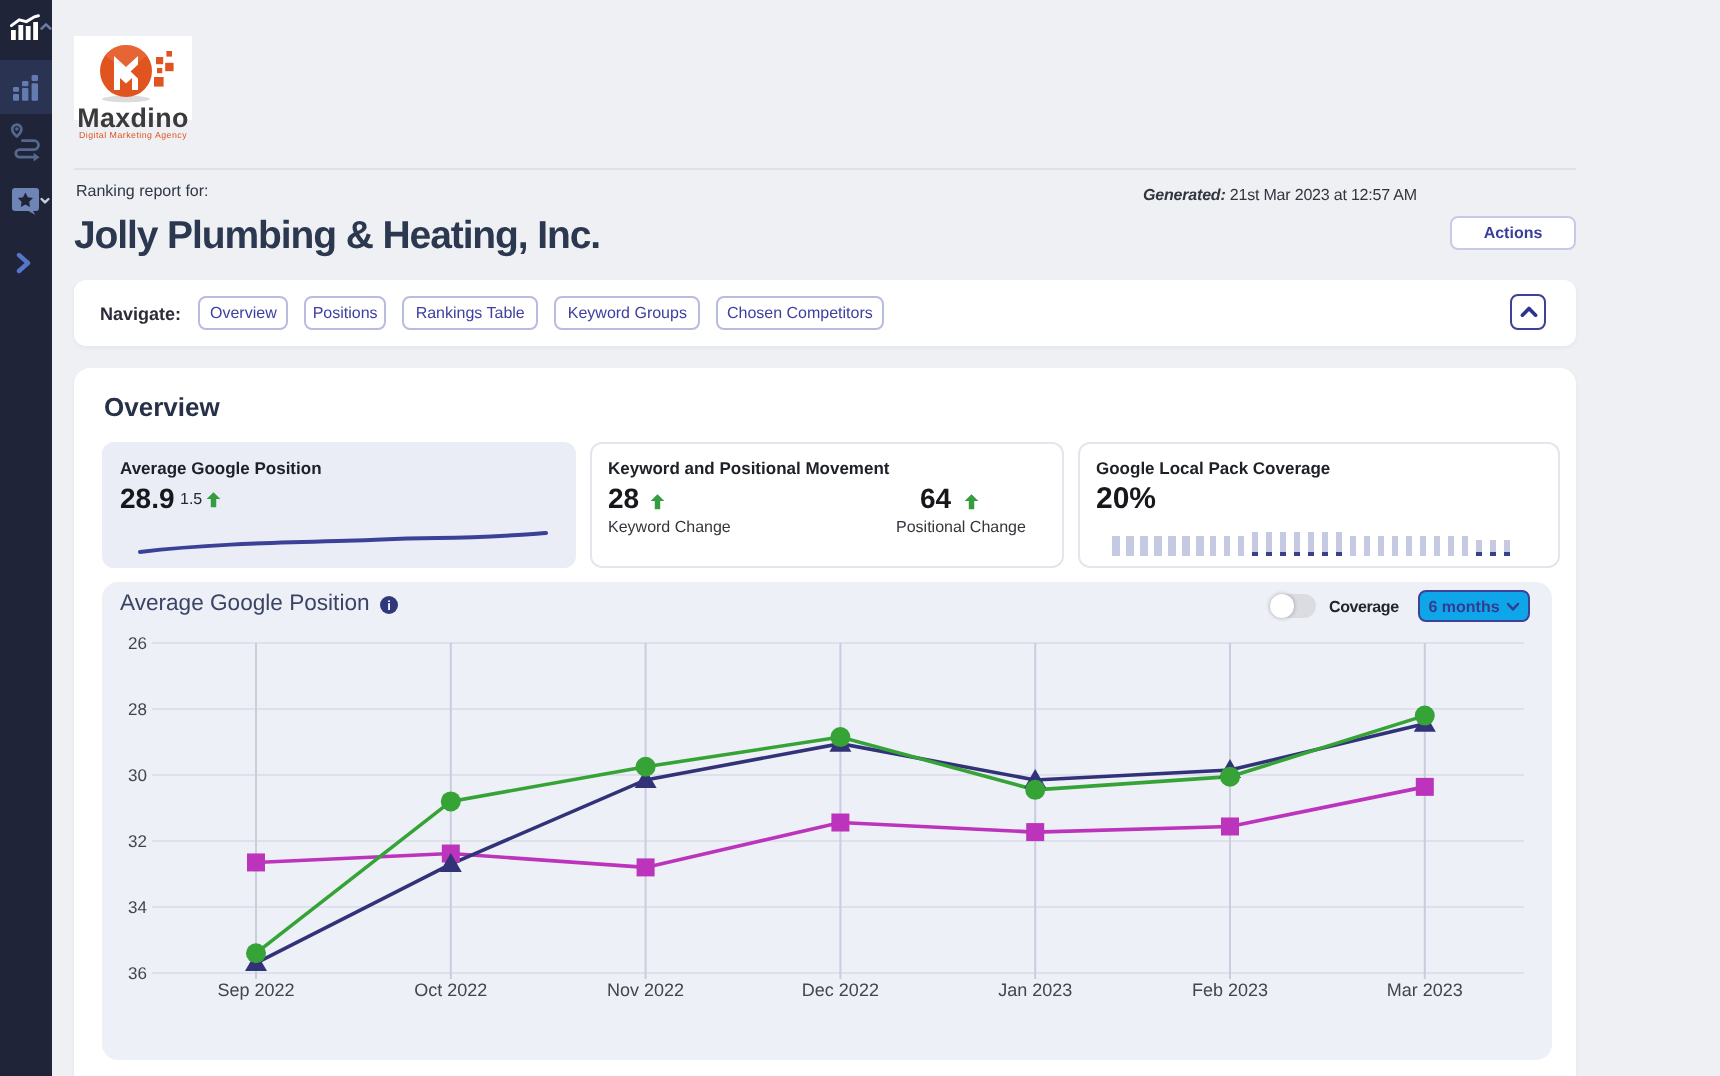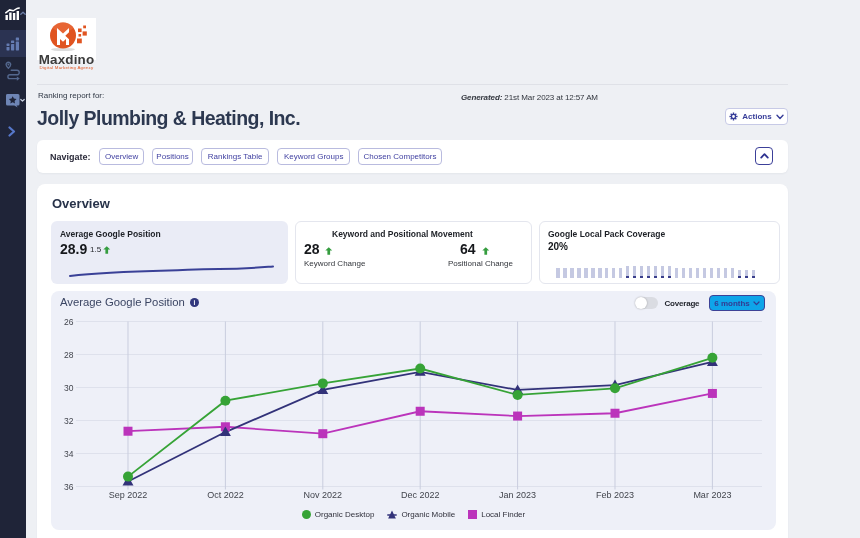--- a/index.html
+++ b/index.html
@@ -67,22 +67,22 @@
       <rect x="45.6" y="13.4" width="4.2" height="4.2"></rect>
       <rect x="40" y="20.5" width="4.8" height="4.8"></rect>
     </g>
     <text x="29.5" y="45.5" font-size="13.4" font-weight="bold" fill="#3b3b3b" text-anchor="middle" letter-spacing="0.2" font-family="Liberation Sans">Maxdino</text>
     <text x="29.5" y="51" font-size="4.4" fill="#e05420" text-anchor="middle" letter-spacing="0.24" font-family="Liberation Sans">Digital Marketing Agency</text>
   </svg>
 </div>
 <div class="abs" style="left:37px;top:84px;width:751px;height:1px;background:#dfe1e7;"></div>
 <div class="abs" style="left:38px;top:91px;font-size:8px;color:#2f3744;">Ranking report for:</div>
 <div class="abs" style="left:37px;top:106.5px;font-size:19.5px;font-weight:bold;letter-spacing:-0.55px;color:#2c3850;">Jolly Plumbing &amp; Heating, Inc.</div>
-<div class="abs" style="left:461px;top:93px;width:300px;text-align:left;font-size:8px;letter-spacing:-0.1px;color:#31353d;"><i style="font-weight:600;">Generated:</i> 21st Mar 2023 at 12:57 AM</div>
-<div class="abs" style="left:725px;top:108px;width:63px;height:17px;background:#fff;border:1px solid #c7cae6;border-radius:4px;display:flex;align-items:center;justify-content:center;gap:4px;">
+<div class="abs" style="left:490px;top:93px;width:300px;text-align:center;font-size:8px;letter-spacing:-0.1px;color:#31353d;"><i style="font-weight:600;">Generated:</i> 21st Mar 2023 at 12:57 AM</div>
+<div class="abs" style="left:725px;top:108px;width:63px;height:17px;background:#fff;border:1px solid #c7cae6;border-radius:4px;display:flex;align-items:center;justify-content:center;gap:4px;flex-direction:column;">
   <svg width="9" height="9" viewBox="0 0 16 16">
       <path fill="#383e99" fill-rule="evenodd" d="M6.89,2.92 L6.74,0.81 L9.26,0.81 L9.11,2.92 L10.80,3.62 L12.20,2.03 L13.97,3.80 L12.38,5.20 L13.08,6.89 L15.19,6.74 L15.19,9.26 L13.08,9.11 L12.38,10.80 L13.97,12.20 L12.20,13.97 L10.80,12.38 L9.11,13.08 L9.26,15.19 L6.74,15.19 L6.89,13.08 L5.20,12.38 L3.80,13.97 L2.03,12.20 L3.62,10.80 L2.92,9.11 L0.81,9.26 L0.81,6.74 L2.92,6.89 L3.62,5.20 L2.03,3.80 L3.80,2.03 L5.20,3.62 z M8,5.5 A2.5,2.5 0 1 0 8,10.5 A2.5,2.5 0 1 0 8,5.5 z"></path>
     </svg>
   <span style="font-size:8px;color:#383e99;font-weight:600;">Actions</span>
   <svg width="8" height="6" viewBox="0 0 8 6">
       <polyline points="1,1.2 4,4.4 7,1.2" stroke="#383e99" stroke-width="1.4" fill="none" stroke-linecap="round" stroke-linejoin="round"></polyline>
     </svg>
 </div>
 
 <div class="abs" style="left:37px;top:140px;width:751px;height:33px;background:#fff;border-radius:6px;box-shadow:0 1px 2px rgba(40,50,80,0.05);"></div>
@@ -109,36 +109,36 @@
   <div style="position:absolute;left:39px;top:24px;font-size:8px;color:#27292e;">1.5</div>
   <svg style="position:absolute;left:52px;top:24.5px;" width="7.5" height="8" viewBox="0 0 9 10">
       <path d="M4.5,0.2 L8.8,4.4 L6.2,4.4 L6.2,9.6 L2.8,9.6 L2.8,4.4 L0.2,4.4 z" fill="#359d3f"></path>
     </svg>
   <svg style="position:absolute;left:18px;top:43px;" width="205" height="14" viewBox="0 0 205 14">
     <path d="M1,12 C30,8.5 60,7.5 100,6.5 C120,6 125,5.2 150,5 C175,4.8 190,3.5 204,2.5" stroke="#3a4197" stroke-width="2" fill="none" stroke-linecap="round"></path>
   </svg>
 </div>
 
 <div class="abs" style="left:295px;top:221px;width:237px;height:63px;background:#fff;border:1px solid #e4e6ee;border-radius:6px;">
-  <div style="position:absolute;left:8px;top:7px;font-size:8.5px;font-weight:bold;color:#1d2026;white-space:nowrap;margin-left:28px;">Keyword and Positional Movement</div>
+  <div style="position:absolute;left:8px;top:7px;font-size:8.5px;font-weight:bold;color:#1d2026;white-space:nowrap;">Keyword and Positional Movement</div>
   <div style="position:absolute;left:8px;top:19px;font-size:14px;font-weight:bold;color:#16181c;">28</div>
   <svg style="position:absolute;left:29px;top:24.5px;" width="7.5" height="8" viewBox="0 0 9 10">
       <path d="M4.5,0.2 L8.8,4.4 L6.2,4.4 L6.2,9.6 L2.8,9.6 L2.8,4.4 L0.2,4.4 z" fill="#359d3f"></path>
     </svg>
   <div style="position:absolute;left:8px;top:37px;font-size:8px;color:#33363c;white-space:nowrap;">Keyword Change</div>
   <div style="position:absolute;left:164px;top:19px;font-size:14px;font-weight:bold;color:#16181c;">64</div>
   <svg style="position:absolute;left:186px;top:24.5px;" width="7.5" height="8" viewBox="0 0 9 10">
       <path d="M4.5,0.2 L8.8,4.4 L6.2,4.4 L6.2,9.6 L2.8,9.6 L2.8,4.4 L0.2,4.4 z" fill="#359d3f"></path>
     </svg>
   <div style="position:absolute;left:152px;top:37px;font-size:8px;color:#33363c;white-space:nowrap;">Positional Change</div>
 </div>
 
 <div class="abs" style="left:539px;top:221px;width:241px;height:63px;background:#fff;border:1px solid #e4e6ee;border-radius:6px;">
   <div style="position:absolute;left:8px;top:7px;font-size:8.5px;font-weight:bold;color:#1d2026;white-space:nowrap;">Google Local Pack Coverage</div>
-  <div style="position:absolute;left:8px;top:19px;font-size:10px;font-weight:bold;color:#16181c;">20%</div>
+  <div style="position:absolute;left:8px;top:19px;font-size:15px;font-weight:bold;color:#16181c;">20%</div>
   <div style="position:absolute;left:16px;top:44px;display:flex;gap:3.4px;align-items:flex-end;height:12px;">
       <div style="width:3.6px;height:10px;background:#c5c9e2;"></div>
       <div style="width:3.6px;height:10px;background:#c5c9e2;"></div>
       <div style="width:3.6px;height:10px;background:#c5c9e2;"></div>
       <div style="width:3.6px;height:10px;background:#c5c9e2;"></div>
       <div style="width:3.6px;height:10px;background:#c5c9e2;"></div>
       <div style="width:3.6px;height:10px;background:#c5c9e2;"></div>
       <div style="width:3.6px;height:10px;background:#c5c9e2;"></div>
       <div style="width:3.6px;height:10px;background:#c5c9e2;"></div>
       <div style="width:3.6px;height:10px;background:#c5c9e2;"></div>
@@ -227,30 +227,13 @@
       <path d="M661.4,65.42 l5.5,9.5 l-11,0 z" fill="#323279"></path>
       <circle cx="77" cy="185.60" r="5" fill="#36a336"></circle>
       <circle cx="174.4" cy="109.70" r="5" fill="#36a336"></circle>
       <circle cx="271.8" cy="92.38" r="5" fill="#36a336"></circle>
       <circle cx="369.2" cy="77.53" r="5" fill="#36a336"></circle>
       <circle cx="466.6" cy="103.92" r="5" fill="#36a336"></circle>
       <circle cx="564" cy="97.33" r="5" fill="#36a336"></circle>
       <circle cx="661.4" cy="66.80" r="5" fill="#36a336"></circle>
     </svg>
 
-  <div style="position:absolute;left:0;top:219px;width:725px;display:flex;justify-content:center;gap:13px;align-items:center;">
-    <span style="display:flex;align-items:center;gap:4px;">
-        <span style="width:9px;height:9px;border-radius:50%;background:#36a336;display:inline-block;"></span>
-        <span style="font-size:8px;color:#2f2f3a;">Organic Desktop</span>
-      </span>
-    <span style="display:flex;align-items:center;gap:4px;">
-        <svg width="10" height="9" viewBox="0 0 11 10">
-          <path d="M5.5,0.5 L9.8,9.5 L1.2,9.5 z" fill="#323279"></path>
-          <rect x="0" y="4.6" width="11" height="1.9" rx="0.9" fill="#323279"></rect>
-        </svg>
-        <span style="font-size:8px;color:#2f2f3a;">Organic Mobile</span>
-      </span>
-    <span style="display:flex;align-items:center;gap:4px;">
-        <span style="width:9px;height:9px;background:#bb34bb;display:inline-block;"></span>
-        <span style="font-size:8px;color:#2f2f3a;">Local Finder</span>
-      </span>
-  </div>
 </div>
 
 </body></html>

